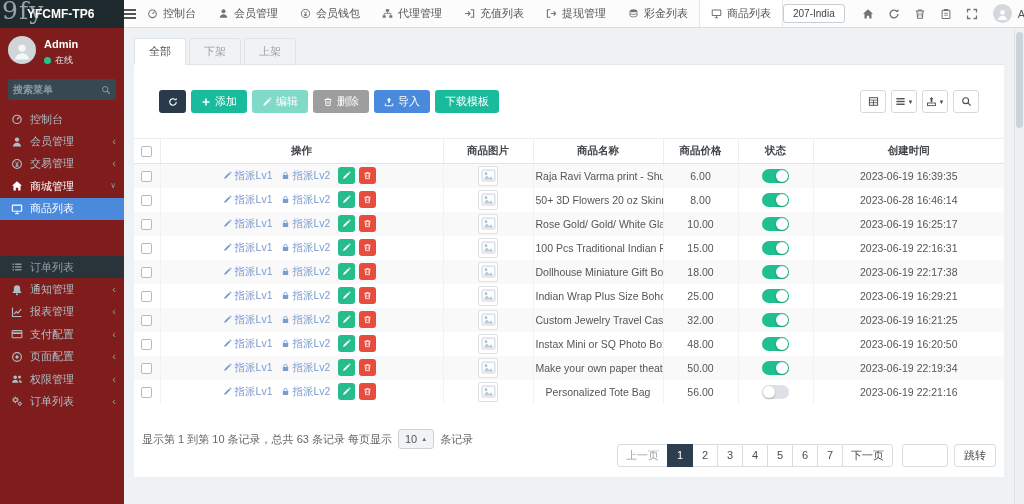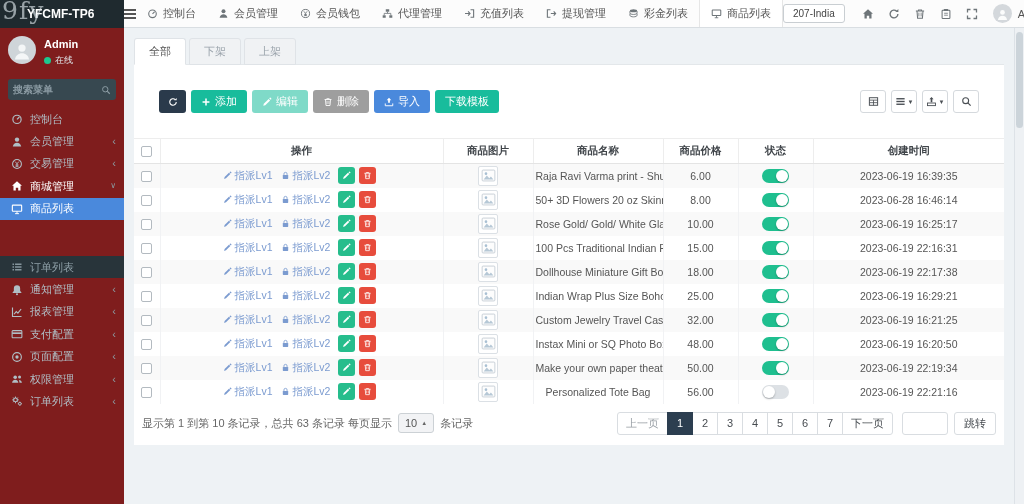--- a/index.html
+++ b/index.html
@@ -112,21 +112,21 @@
   background:#fff; box-shadow:0 1px 2px rgba(0,0,0,0.25); }
 .toggle.off { background:#dde1e5; }
 .toggle.off .knob { right:auto; left:1px; }
 
 
 .tfoot { display:flex; align-items:center; padding:8px 8px 10px 8px; }
 .summary { font-size:11px; color:#666; display:flex; align-items:center; white-space:nowrap;justify-content:space-between; }
 .perpage { display:inline-flex; align-items:center; border:1px solid #ccd1d5; background:#f2f3f5;
   border-radius:3px; height:20px; padding:0 6px; margin:0 6px; cursor:pointer; color:#555; }
 .perpage .caret { font-size:6px; margin-left:4px; color:#666; }
-.pager { margin-left:auto; display:flex; align-items:flex-start; }
+.pager { margin-left:auto; display:flex; align-items:flex-start;margin-top:32px; }
 .pbtn { min-width:26px; height:23px; border:1px solid #d9dde1; background:#fff; color:#474c51;
   font-size:11px; display:flex; align-items:center; justify-content:center; padding:0 8px;
   margin-left:-1px; cursor:pointer; }
 .pbtn.first { border-radius:3px 0 0 3px; margin-left:0; }
 .pbtn.last { border-radius:0 3px 3px 0; }
 .pbtn.active { background:#2c3e50; border-color:#2c3e50; color:#fff; position:relative; z-index:1; }
 .pages-slot { display:contents; }
 .jump-input { width:46px; height:23px; border:1px solid #d9dde1; border-radius:3px; margin-left:9px;
   font-size:11px; padding:0 5px; outline:none; background:#fff; font-family:inherit; }
 .jump-btn { height:23px; border:1px solid #d9dde1; background:#fff; border-radius:3px; color:#474c51;

